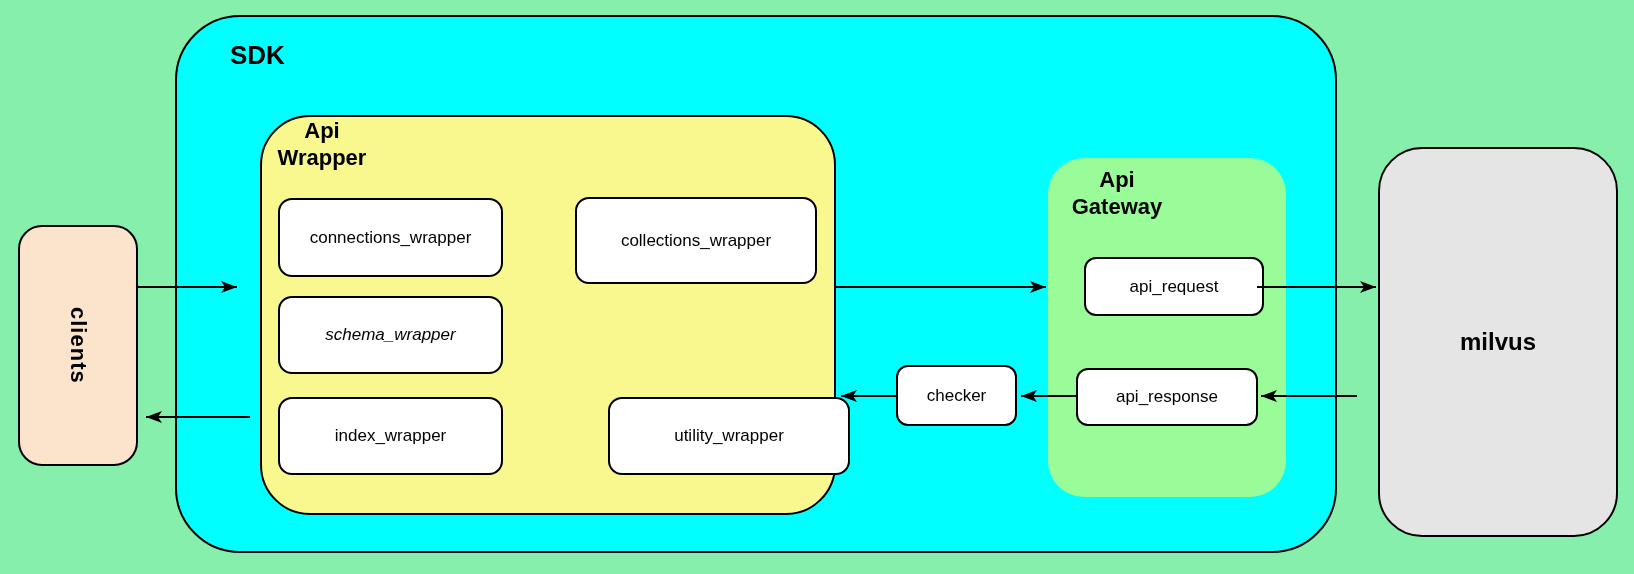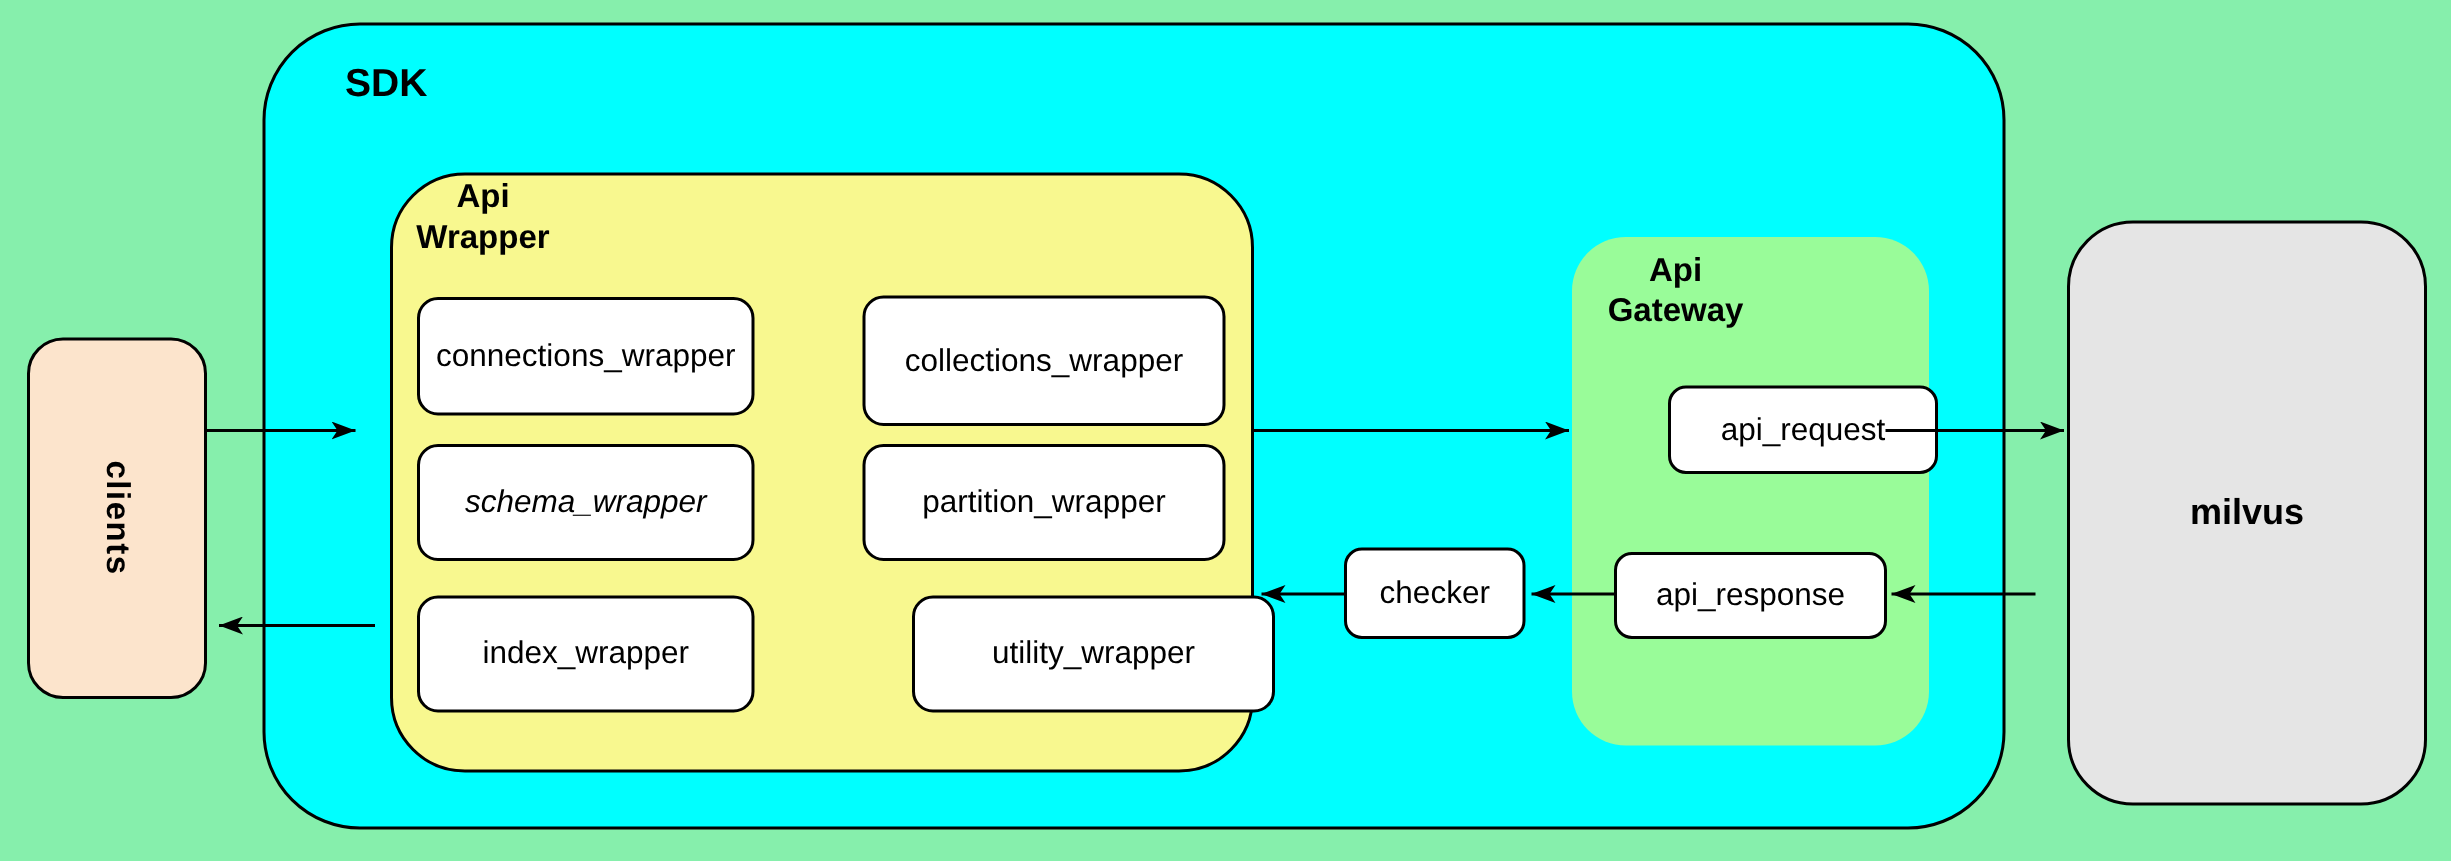--- a/index.html
+++ b/index.html
@@ -64,21 +64,21 @@
     white-space: pre-line;
   }
 
   
   .node {
     position: absolute;
     background: #ffffff;
     border: 2px solid #000000;
     border-radius: 14px;
     display: flex; align-items: center; justify-content: center;
-    font-size: 21px; color: #000;
+    font-size: 17px; color: #000;
     white-space: nowrap;
   }
   .m0 { left: 278px; top: 198px; width: 225px; height: 79px; }
   .m1 { left: 575px; top: 197px; width: 242px; height: 87px; }
   .m2 { left: 278px; top: 296px; width: 225px; height: 78px; font-style: italic; }
   .m3 { left: 575px; top: 296px; width: 242px; height: 78px; }
   .m4 { left: 278px; top: 397px; width: 225px; height: 78px; text-align: center; }
   .m5 { left: 608px; top: 397px; width: 242px; height: 78px; }
 
   
@@ -88,21 +88,21 @@
     background: #99FC99;
     border-radius: 36px;
   }
   .api-gateway-label {
     position: absolute;
     left: 1053px; top: 166px; width: 128px;
     text-align: center;
     font-weight: 700; font-size: 22px; line-height: 27px; color: #000;
     white-space: pre-line;
   }
-  .api-request  { left: 1112px; top: 257px; width: 180px; height: 59px; border-radius: 12px; }
+  .api-request  { left: 1084px; top: 257px; width: 180px; height: 59px; border-radius: 12px; }
   .api-response { left: 1076px; top: 368px; width: 182px; height: 58px; border-radius: 12px; }
 
   
   .checker { left: 896px; top: 365px; width: 121px; height: 61px; border-radius: 12px; }
 
   
   .milvus {
     left: 1378px; top: 147px; width: 240px; height: 390px;
     background: #E5E5E5;
     border-radius: 44px;
@@ -128,21 +128,20 @@
   <div class="clients box">
     <span class="vlabel">clients</span>
   </div>
 
   <div class="box api-wrapper"></div>
   <div class="api-wrapper-label"><span>Api</span><br><span>Wrapper</span></div>
 
   <div class="node m0">connections_wrapper</div>
   <div class="node m1">collections_wrapper</div>
   <div class="node m2">schema_wrapper</div>
-  <div class="node m3">partition_wrapper</div>
   <div class="node m4">index_wrapper</div>
   <div class="node m5">utility_wrapper</div>
 
   <div class="api-gateway"></div>
   <div class="api-gateway-label"><span>Api</span><br><span>Gateway</span></div>
 
   <div class="node api-request">api_request</div>
   <div class="node checker">checker</div>
 
   <div class="node api-response">api_response</div>

